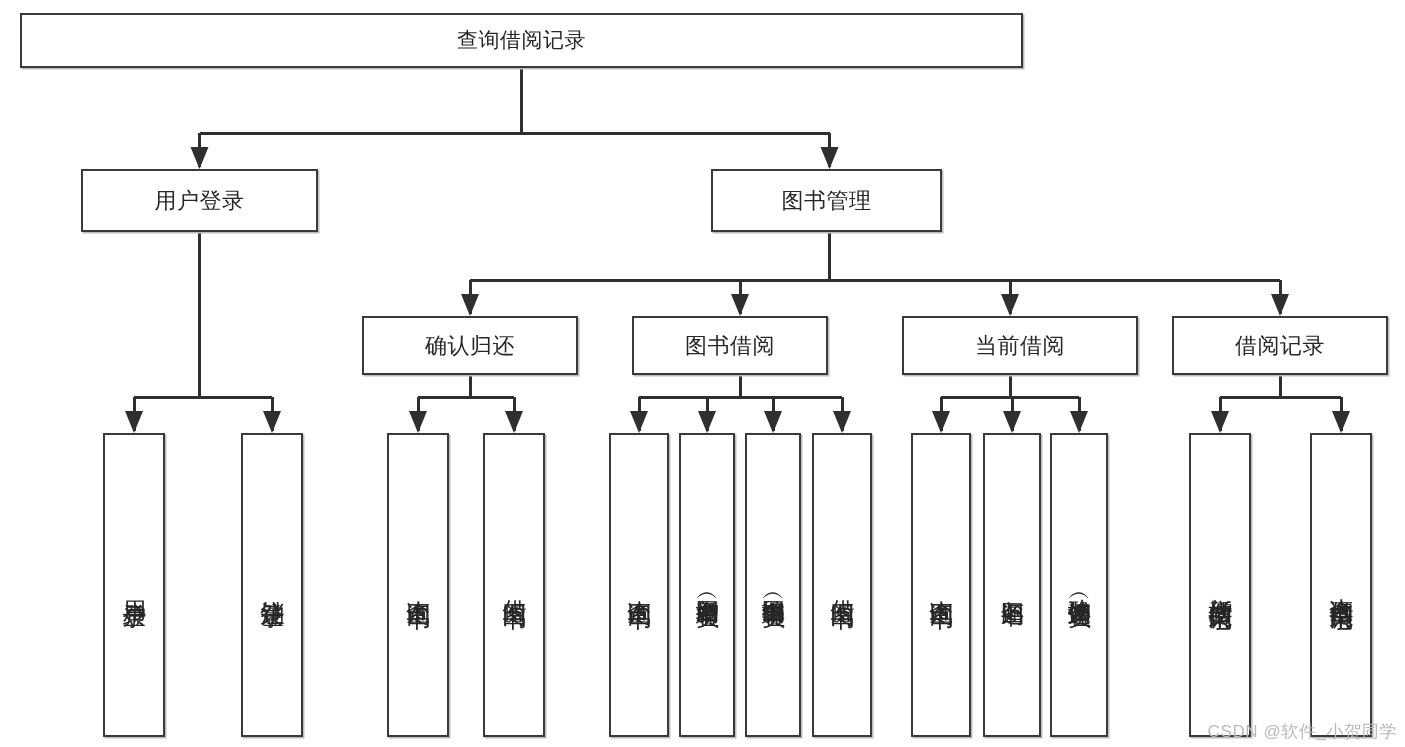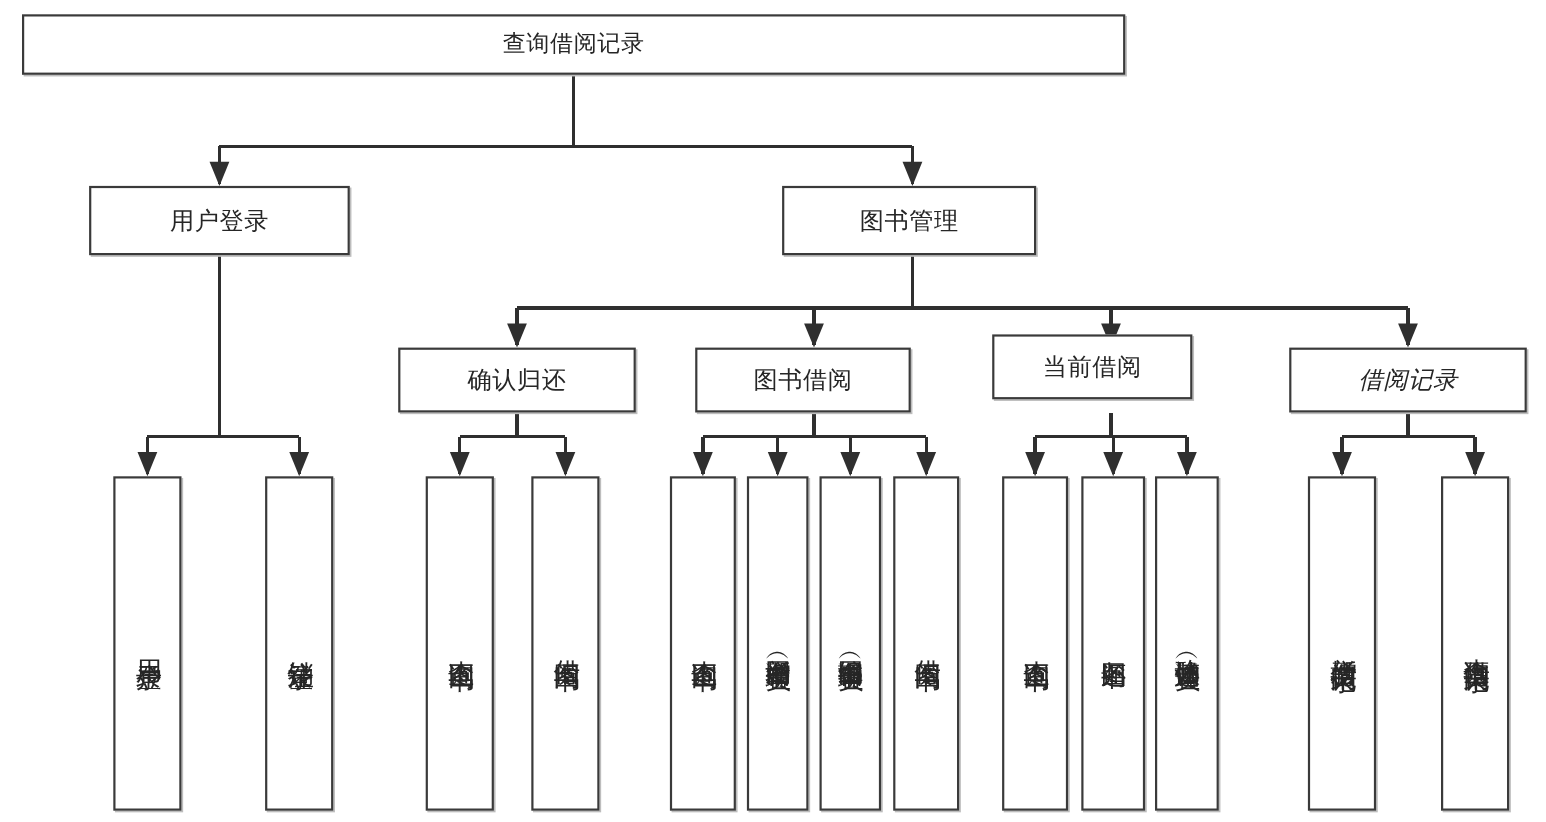--- a/index.html
+++ b/index.html
@@ -125,24 +125,24 @@
       </div>
       <div class="node lvl1" style="left: 711px; top: 169px; width: 231px; height: 63px;">
         <span class="lbl">图书管理</span>
       </div>
       <div class="node lvl1" style="left: 362px; top: 316px; width: 216px; height: 59px;">
         <span class="lbl">确认归还</span>
       </div>
       <div class="node lvl1" style="left: 632px; top: 316px; width: 196px; height: 59px;">
         <span class="lbl">图书借阅</span>
       </div>
-      <div class="node lvl1" style="left: 902px; top: 304px; width: 182px; height: 59px;">
+      <div class="node lvl1" style="left: 902px; top: 316px; width: 236px; height: 59px;">
         <span class="lbl">当前借阅</span>
       </div>
-      <div class="node lvl1" style="left: 1172px; top: 316px; width: 216px; height: 59px; font-style: italic;">
+      <div class="node lvl1" style="left: 1172px; top: 316px; width: 216px; height: 59px;">
         <span class="lbl">借阅记录</span>
       </div>
       <div class="node v" style="left: 103px; top: 433px; width: 62px; height: 304px;">
         <span class="lbl">用户登录</span>
       </div>
       <div class="node v" style="left: 241px; top: 433px; width: 62px; height: 304px;">
         <span class="lbl">注销登录</span>
       </div>
       <div class="node v" style="left: 387px; top: 433px; width: 62px; height: 304px;">
         <span class="lbl">查询图书</span>
@@ -171,13 +171,14 @@
       <div class="node v narrow" style="left: 1050px; top: 433px; width: 58px; height: 304px;">
         <span class="lbl">确认归还（管理员）</span>
       </div>
       <div class="node v" style="left: 1189px; top: 433px; width: 62px; height: 304px;">
         <span class="lbl">新增借阅记录</span>
       </div>
       <div class="node v" style="left: 1310px; top: 433px; width: 62px; height: 304px;">
         <span class="lbl">查询借阅记录</span>
       </div>
     </div>
+  <div id="watermark">CSDN @软件_小贺同学</div>
 </div>
 
 </body></html>

